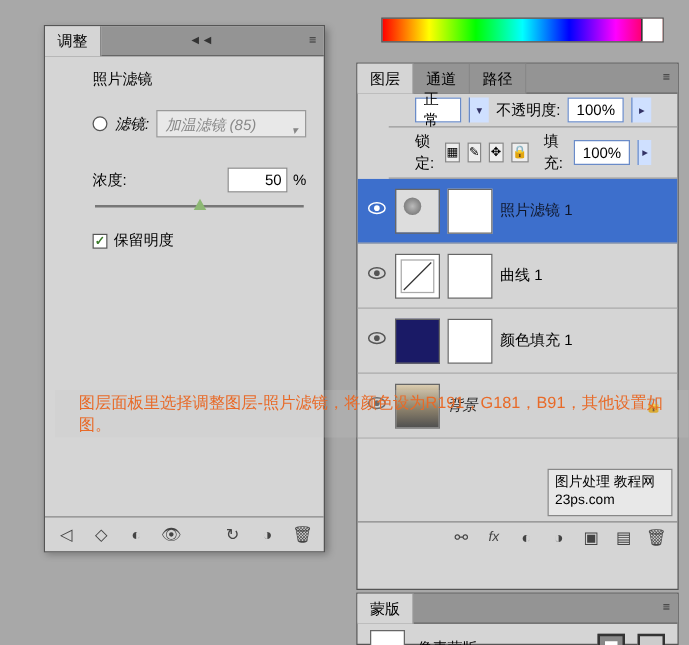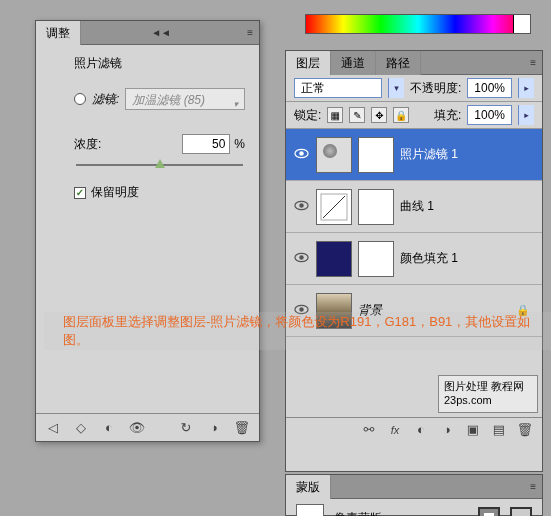--- a/index.html
+++ b/index.html
@@ -25,27 +25,27 @@
 .slider-thumb{position:absolute;left:50%;top:-5px;width:0;height:0;border-left:5px solid transparent;border-right:5px solid transparent;border-bottom:9px solid #8db874;transform:translateX(-50%);}
 .check-row{display:flex;align-items:center;gap:5px;margin-top:8px;}
 .check{width:12px;height:12px;border:1px solid #555;background:#fff;display:inline-flex;align-items:center;justify-content:center;color:#3a7a2a;font-size:10px;font-weight:bold;}
 .btm-icons{position:absolute;bottom:0;left:0;right:0;height:28px;border-top:1px solid #888;display:flex;align-items:center;padding:0 8px;gap:10px;}
 .ico{width:18px;height:18px;display:inline-flex;align-items:center;justify-content:center;color:#444;font-size:13px;}
 .spacer{flex:1;}
 .right-col{position:absolute;left:285px;top:0;width:266px;}
 .color-ramp{margin:14px 20px 6px;height:20px;background:linear-gradient(90deg,#f00,#ff0,#0f0,#0ff,#00f,#f0f,#f00);border:1px solid #555;}
 .color-ramp::after{content:"";float:right;width:16px;height:18px;background:#fff;border-left:1px solid #000;}
 .layers-panel{left:285px;top:50px;width:258px;height:422px;}
-.lp-row{display:flex;align-items:center;padding:3px 8px;border-bottom:1px solid #999;font-size:12px;gap:6px;}
+.lp-row{display:flex;align-items:center;padding:3px 21px;border-bottom:1px solid #999;font-size:12px;gap:6px;margin-left:25px;}
 .sel-box{height:20px;border:1px solid #6a8bc8;background:#fff;padding:0 6px;display:inline-flex;align-items:center;}
 .sel-arrow{background:#cfe0ff;border-left:1px solid #6a8bc8;width:16px;height:20px;display:inline-flex;align-items:center;justify-content:center;font-size:9px;color:#336;}
 .mini-ico{width:16px;height:16px;border:1px solid #888;background:#eee;display:inline-flex;align-items:center;justify-content:center;font-size:10px;}
 .layers-list{overflow:auto;}
 .layer-row{display:flex;align-items:center;padding:4px 6px;border-bottom:1px solid #aaa;gap:6px;min-height:52px;}
-.layer-row.selected{background:#3d6fcc;color:#ffffff;}
+.layer-row.selected{background:#3d6fcc;color:#0f172a;}
 .eye{width:18px;text-align:center;}
 .eye svg{width:15px;height:13px;}
 .thumb{width:36px;height:36px;border:1px solid #666;background:#fff;display:inline-flex;align-items:center;justify-content:center;font-size:10px;}
 .mask{width:36px;height:36px;border:1px solid #666;background:#fff;}
 .layer-name{font-size:12px;flex:1;}
 .adj-thumb{background:#e8e8e8;}
 .pf-thumb{background:linear-gradient(#ddd,#ddd);position:relative;}
 .pf-thumb::before{content:"";position:absolute;left:6px;top:6px;width:14px;height:14px;border-radius:50%;background:radial-gradient(#bbb,#666);}
 .curve-thumb{background:#fff;}
 .fill-thumb{background:#1a1a66;}

